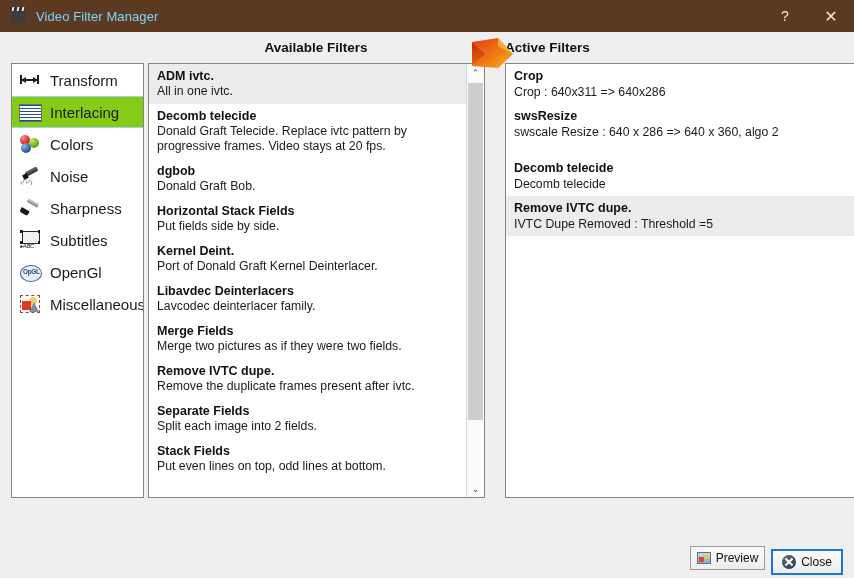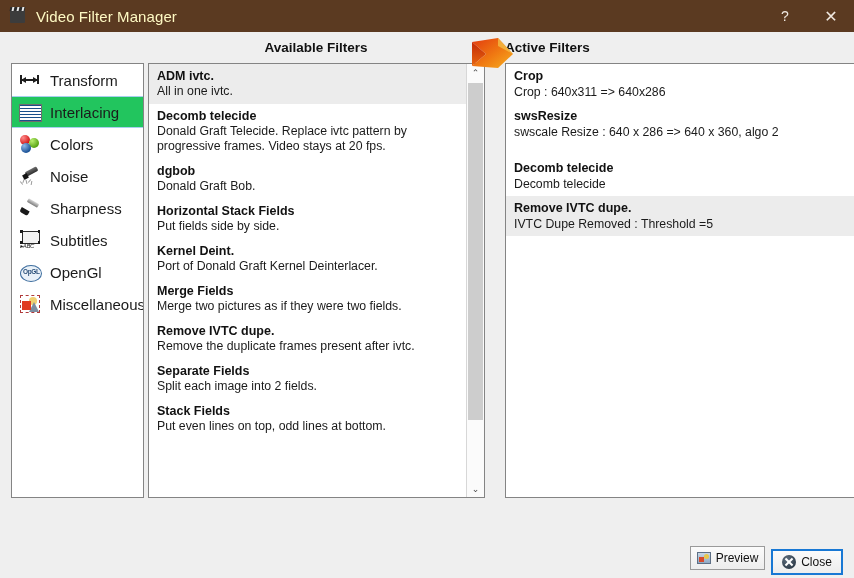--- a/index.html
+++ b/index.html
@@ -11,21 +11,21 @@
   }
   #app{position:relative;width:854px;height:578px;background:#efefef;box-sizing:border-box;}
 
   
   .titlebar{
     position:absolute;left:0;top:0;width:854px;height:32px;
     background:#5b3a21;display:flex;align-items:center;
   }
   .titlebar .tb-icon{margin-left:9px;width:18px;height:18px;position:relative;flex:0 0 auto;}
   .titlebar .tb-title{
-    color:#fef9c3;font-size:15px;margin-left:9px;letter-spacing:.1px;
+    color:#7dd3fc;font-size:13px;margin-left:9px;letter-spacing:.1px;
   }
   .tb-spacer{flex:1 1 auto;}
   .tb-btn{
     width:46px;height:32px;display:flex;align-items:center;justify-content:center;
     color:#f0e8e0;font-size:14px;
   }
   .tb-btn.help{font-size:14px;}
   .tb-btn.close{font-size:16px;}
 
   
@@ -44,21 +44,21 @@
   #heading-active{left:505px;top:40px;}
 
   
   .cat-panel{
     position:absolute;left:11px;top:63px;width:133px;height:435px;
     background:#fff;border:1px solid #848484;box-sizing:border-box;overflow:hidden;
   }
   .cat-item{
     display:flex;align-items:center;height:32px;padding-left:6px;box-sizing:border-box;cursor:default;
   }
-  .cat-item.selected{background:#22c55e;border-top:1px solid #a8cfee;border-bottom:1px solid #a8cfee;}
+  .cat-item.selected{background:#84cc16;border-top:1px solid #a8cfee;border-bottom:1px solid #a8cfee;}
   .cat-icon{width:24px;height:22px;position:relative;flex:0 0 auto;margin-right:8px;}
   .cat-label{font-size:15px;color:#1b1b1b;}
 
   
   .ic-transform{position:absolute;left:1px;top:9px;width:21px;height:3px;}
   .ic-transform .bar{position:absolute;left:3px;top:1px;width:15px;height:1.5px;background:#1d1d1d;}
   .ic-transform .lcap{position:absolute;left:1px;top:-3px;width:2px;height:9px;background:#1d1d1d;}
   .ic-transform .rcap{position:absolute;right:1px;top:-3px;width:2px;height:9px;background:#1d1d1d;}
   .ic-transform .larr{position:absolute;left:2px;top:-1px;width:0;height:0;border-top:3.5px solid transparent;border-bottom:3.5px solid transparent;border-right:5px solid #1d1d1d;}
   .ic-transform .rarr{position:absolute;right:2px;top:-1px;width:0;height:0;border-top:3.5px solid transparent;border-bottom:3.5px solid transparent;border-left:5px solid #1d1d1d;}
@@ -274,20 +274,24 @@
           <div class="filter-title">dgbob</div>
           <div class="filter-desc">Donald Graft Bob.</div>
         </div>
         <div class="filter-row">
           <div class="filter-title">Horizontal Stack Fields</div>
           <div class="filter-desc">Put fields side by side.</div>
         </div>
         <div class="filter-row">
           <div class="filter-title">Kernel Deint.</div>
           <div class="filter-desc">Port of Donald Graft Kernel Deinterlacer.</div>
+        </div>
+        <div class="filter-row">
+          <div class="filter-title">Libavdec Deinterlacers</div>
+          <div class="filter-desc">Lavcodec deinterlacer family.</div>
         </div>
         <div class="filter-row">
           <div class="filter-title">Merge Fields</div>
           <div class="filter-desc">Merge two pictures as if they were two fields.</div>
         </div>
         <div class="filter-row">
           <div class="filter-title">Remove IVTC dupe.</div>
           <div class="filter-desc">Remove the duplicate frames present after ivtc.</div>
         </div>
         <div class="filter-row">

